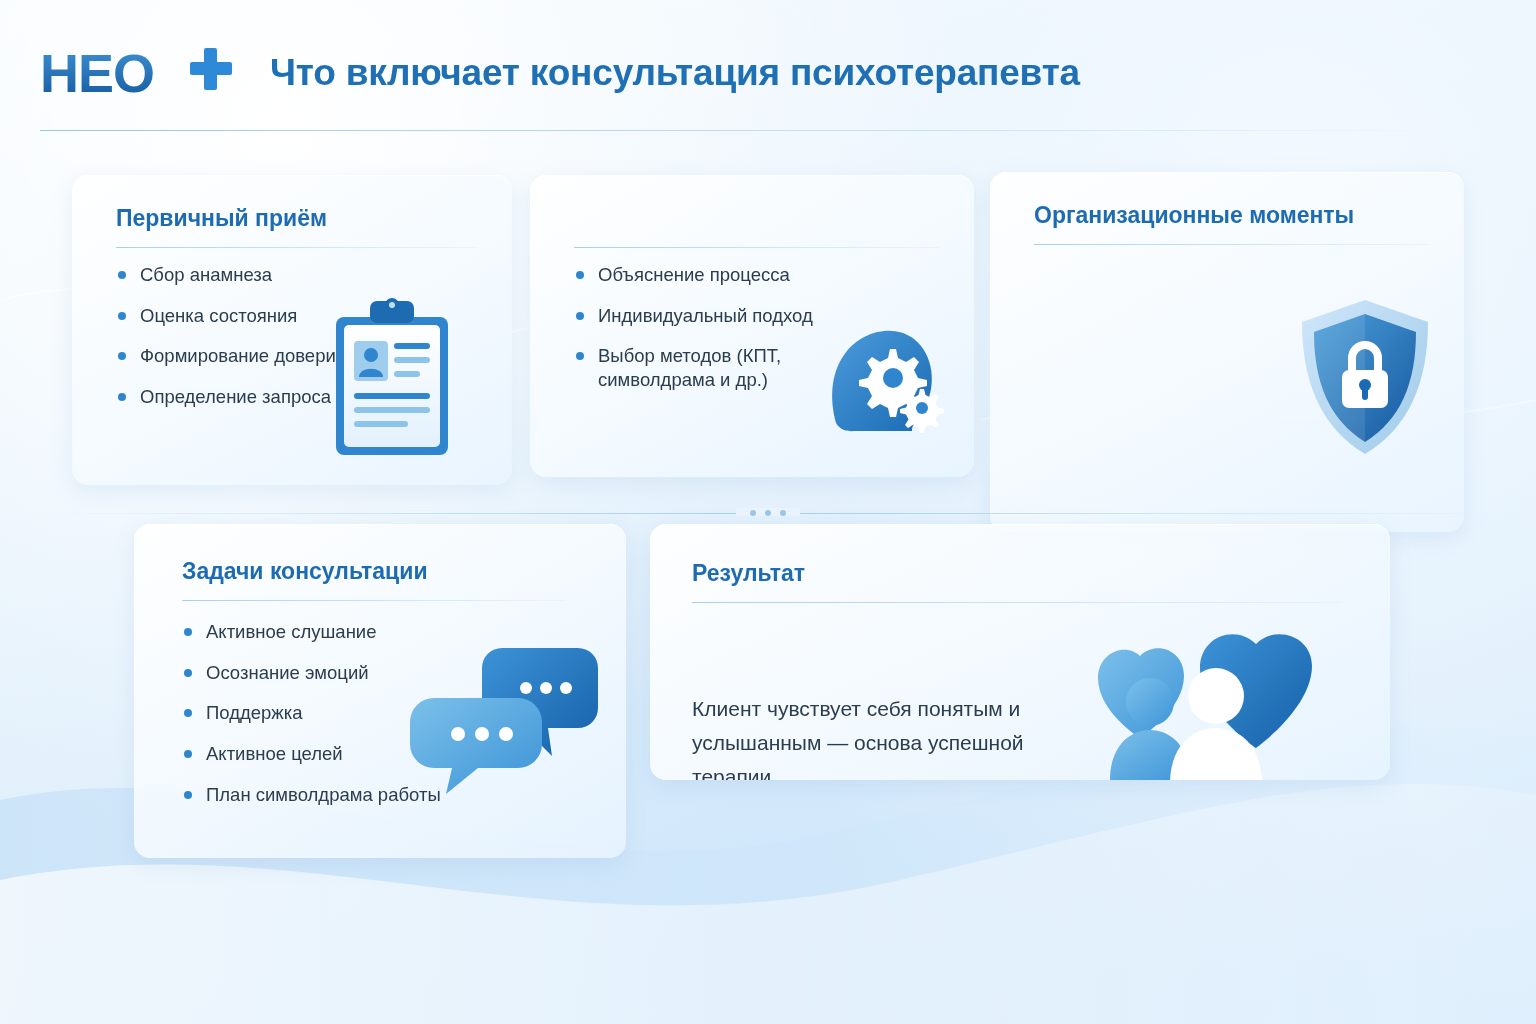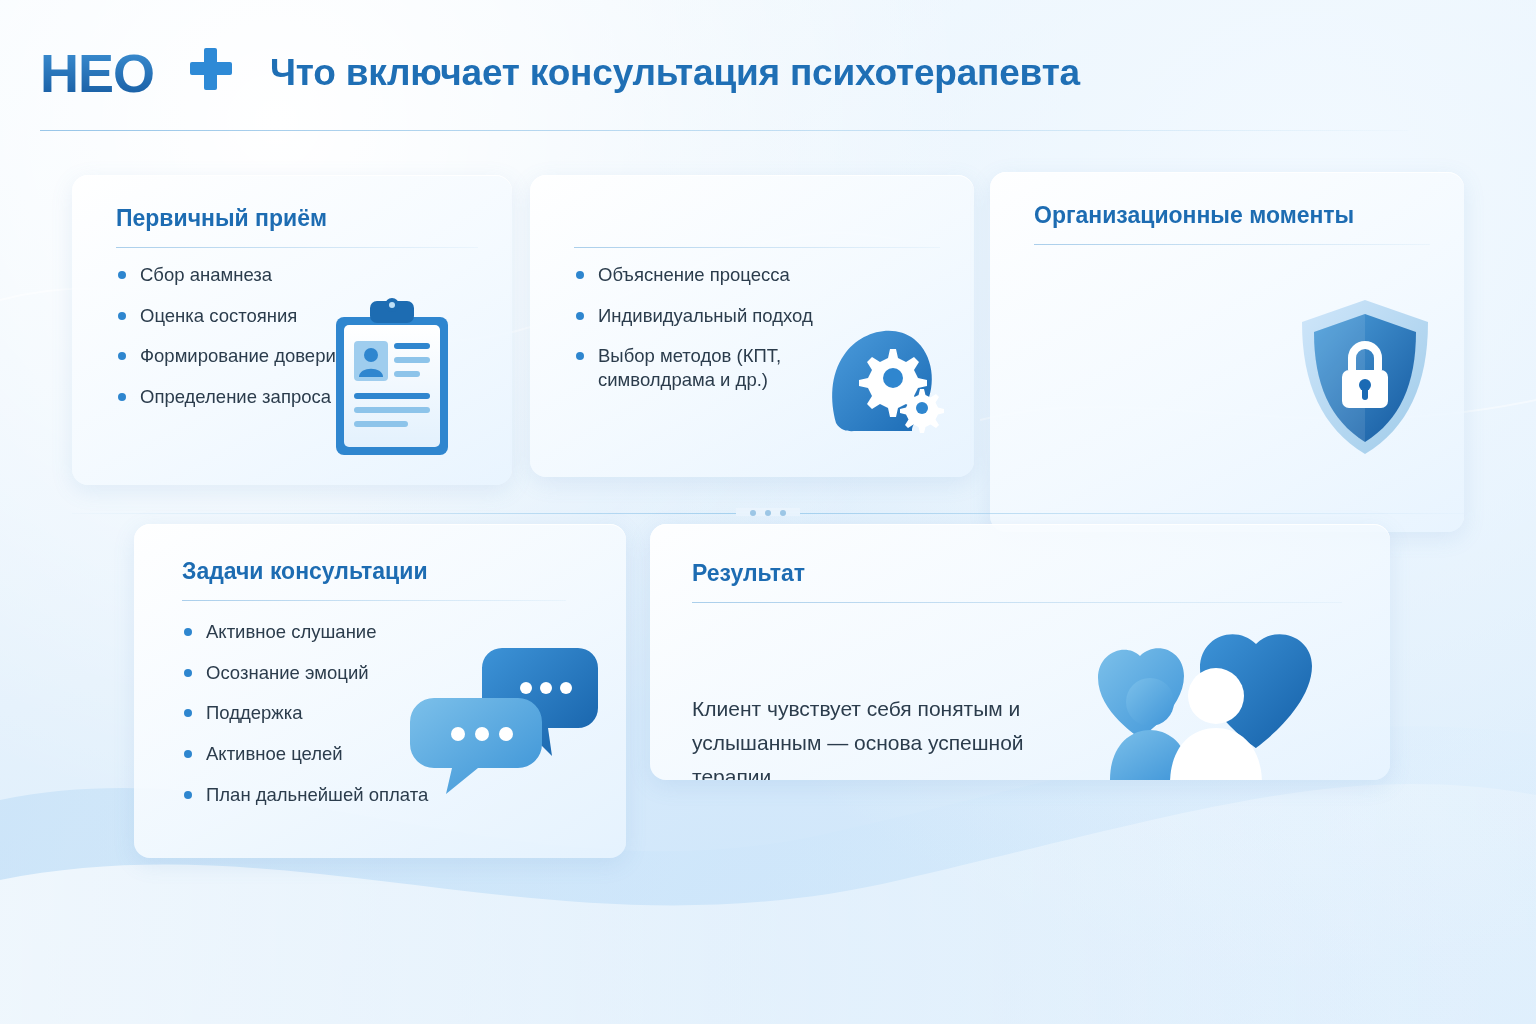--- a/index.html
+++ b/index.html
@@ -324,21 +324,21 @@
 </div>
 
 <div class="card" id="card-tasks">
   <div class="card-title">Задачи консультации</div>
   <div class="card-rule"></div>
   <ul class="bullets">
     <li>Активное слушание</li>
     <li>Осознание эмоций</li>
     <li>Поддержка</li>
     <li>Активное целей</li>
-    <li>План дальнейшей оплата</li>
+    <li>План символдрама работы</li>
   </ul>
   <svg class="illus" id="illus-bubbles" width="200" height="180" viewBox="0 0 200 180">
     <defs>
       <linearGradient id="bb-dark" x1="0" y1="0" x2="1" y2="1">
         <stop offset="0%" stop-color="#3d93d7"></stop>
         <stop offset="100%" stop-color="#1560a8"></stop>
       </linearGradient>
       <linearGradient id="bb-light" x1="0" y1="0" x2="1" y2="1">
         <stop offset="0%" stop-color="#7cc0ea"></stop>
         <stop offset="100%" stop-color="#3b93d6"></stop>

